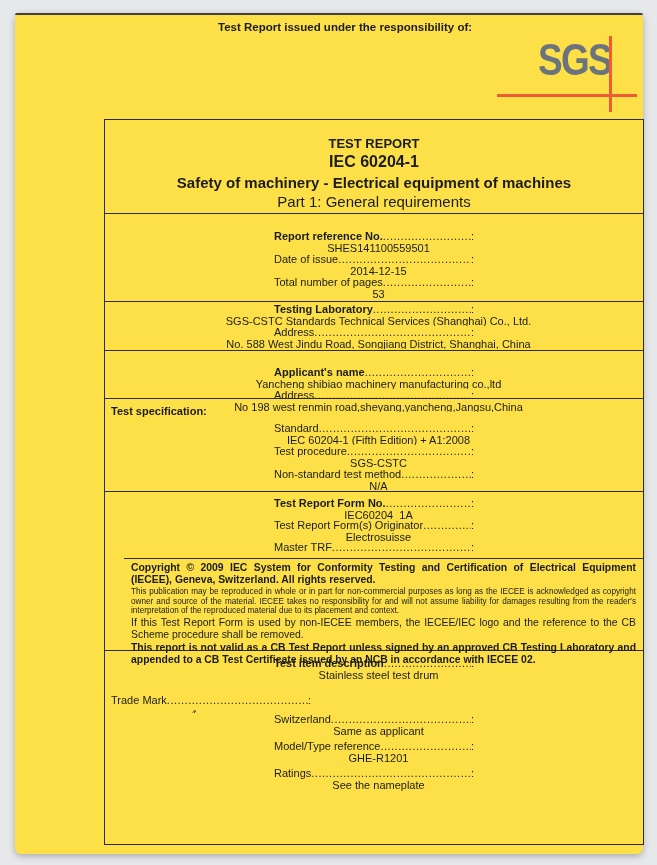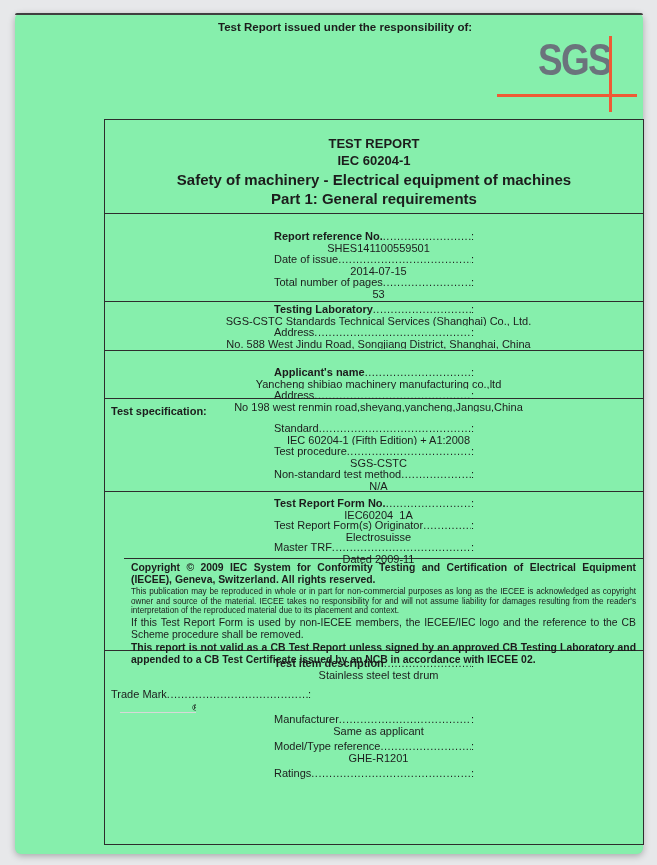--- a/index.html
+++ b/index.html
@@ -7,21 +7,21 @@
     width:657px;height:865px;
     background:#e7e8ea;
     font-family:"Liberation Sans","DejaVu Sans",sans-serif;
     color:#1c1c1c;
     position:relative;
     overflow:hidden;
   }
   .page{
     position:absolute;left:15px;top:13px;
     width:628px;height:841px;
-    background:#86efac;
+    background:#fde047;
     border-radius:6px;
     box-shadow:0 2px 7px rgba(0,0,0,.28);
   }
   .page-topline{
     position:absolute;top:0;left:0;right:0;height:2px;
     background:#3f3f3f;border-radius:6px 6px 0 0;
   }
   .hdr-note{
     position:absolute;top:8px;left:203px;
     font-size:11.5px;font-weight:bold;white-space:nowrap;
@@ -39,23 +39,23 @@
   
   .rpt{
     position:absolute;left:89px;top:106px;width:540px;height:726px;
     border:1.5px solid #2d2d2d;box-sizing:border-box;
     font-size:11px;
   }
   .sec{box-sizing:border-box;border-top:1.4px solid #2d2d2d;}
   .sec:first-child{border-top:none;}
   .sec-title{height:93px;padding-top:16px;text-align:center;}
   .t1{font-size:13px;font-weight:bold;}
-  .t2{font-size:13px;font-weight:bold;margin-top:2px;}
+  .t2{font-size:16px;font-weight:bold;margin-top:2px;}
   .t3{font-size:15px;font-weight:bold;margin-top:3px;}
-  .t4{font-size:15px;font-weight:bold;margin-top:2px;}
+  .t4{font-size:15px;font-weight:normal;margin-top:2px;}
   .sec-a{height:88px;padding:16px 6px 0;}
   .sec-b{height:49px;padding:1px 6px 0;}
   .sec-c{height:48px;padding:15px 6px 0;}
   .sec-d{height:93px;padding:1px 6px 0;}
   .sec-e{height:67px;padding:5px 6px;}
   .sec-cr{height:92px;padding:3px 7px 0;margin-left:19px;}
   .sec-f{height:194px;padding:6px 6px 0;}
 
   .row{height:23px;display:flex;align-items:center;flex-direction:column;}
   .sec-e .row{height:22px;}
@@ -67,21 +67,21 @@
   .leader{flex:1;overflow:hidden;white-space:nowrap;letter-spacing:.5px;color:#222;}
   .colon{flex-shrink:0;}
   .vcell{flex:1;padding-left:9px;white-space:nowrap;overflow:hidden;}
 
   .c-head{font-weight:bold;font-size:10.4px;line-height:1.15;text-align:justify;margin:0;}
   .c-small{font-size:8.2px;line-height:1.18;text-align:justify;margin:1px 0 0;}
   .c-note{font-size:10.4px;line-height:1.15;text-align:justify;margin:1px 0 0;}
   .c-valid{font-weight:bold;font-size:10.4px;line-height:1.15;text-align:justify;margin:1px 0 0;}
 
   .row-tm{height:72px;align-items:flex-start;padding-top:2px;}
-  .row-tm .lcell{margin-top:2px;}
+  .row-tm .lcell{margin-top:8px;}
   .tm-box{width:76px;height:44px;background:#d8d8d8;position:relative;margin-top:12px;}
   .tm-text{position:absolute;left:8px;top:6px;font-style:italic;font-weight:bold;color:#1b57a8;font-size:15px;line-height:1;letter-spacing:-.5px;}
   .tm-s{font-size:21px;}
   .tm-wheel{position:absolute;right:6px;top:3px;width:24px;height:24px;border-radius:50%;
     border:3px solid #e8521e;box-sizing:border-box;
     background:repeating-conic-gradient(#e8521e 0deg 15deg,#ffffff 15deg 45deg);}
   .tm-bar{position:absolute;left:5px;bottom:6px;width:52px;height:8px;
     background:repeating-linear-gradient(90deg,rgba(255,255,255,.95) 0 1.5px,transparent 1.5px 6px),#e8521e;}
   .tm-reg{position:absolute;top:-9px;right:-3px;font-size:9px;font-weight:bold;color:#111;}
 </style>
@@ -116,21 +116,21 @@
             <span class="colon">:</span>
           </div>
         <div class="vcell">SHES141100559501</div>
       </div>
       <div class="row">
         <div class="lcell">
             <span class="lbl">Date of issue</span>
             <span class="leader">........................................................................................................................</span>
             <span class="colon">:</span>
           </div>
-        <div class="vcell">2014-07-15</div>
+        <div class="vcell">2014-12-15</div>
       </div>
       <div class="row">
         <div class="lcell">
             <span class="lbl">Total number of pages</span>
             <span class="leader">........................................................................................................................</span>
             <span class="colon">:</span>
           </div>
         <div class="vcell">53</div>
       </div>
     </div>
@@ -217,21 +217,20 @@
             <span class="colon">:</span>
           </div>
         <div class="vcell">Electrosuisse</div>
       </div>
       <div class="row">
         <div class="lcell">
             <span class="lbl">Master TRF</span>
             <span class="leader">........................................................................................................................</span>
             <span class="colon">:</span>
           </div>
-        <div class="vcell">Dated 2009-11</div>
       </div>
     </div>
 
     <div class="sec sec-cr">
       <p class="c-head">Copyright © 2009 IEC System for Conformity Testing and Certification of Electrical Equipment (IECEE), Geneva, Switzerland. All rights reserved.</p>
       <p class="c-small">This publication may be reproduced in whole or in part for non-commercial purposes as long as the IECEE is acknowledged as copyright owner and source of the material. IECEE takes no responsibility for and will not assume liability for damages resulting from the reader's interpretation of the reproduced material due to its placement and context.</p>
       <p class="c-note">If this Test Report Form is used by non-IECEE members, the IECEE/IEC logo and the reference to the CB Scheme procedure shall be removed.</p>
       <p class="c-valid">This report is not valid as a CB Test Report unless signed by an approved CB Testing Laboratory and appended to a CB Test Certificate issued by an NCB in accordance with IECEE 02.</p>
     </div>
 
@@ -254,37 +253,38 @@
           <div class="tm-box">
             <span class="tm-reg">®</span>
             <span class="tm-text"><span class="tm-s">S</span><span>BIA</span></span>
             <span class="tm-wheel"></span>
             <span class="tm-bar"></span>
           </div>
         </div>
       </div>
       <div class="row">
         <div class="lcell">
-            <span class="lbl">Manufacturer</span>
+            <span class="lbl">Switzerland</span>
             <span class="leader">........................................................................................................................</span>
             <span class="colon">:</span>
           </div>
         <div class="vcell">Same as applicant</div>
       </div>
       <div class="row">
         <div class="lcell">
             <span class="lbl">Model/Type reference</span>
             <span class="leader">........................................................................................................................</span>
             <span class="colon">:</span>
           </div>
         <div class="vcell">GHE-R1201</div>
       </div>
       <div class="row">
         <div class="lcell">
             <span class="lbl">Ratings</span>
             <span class="leader">........................................................................................................................</span>
             <span class="colon">:</span>
           </div>
+        <div class="vcell">See the nameplate</div>
       </div>
     </div>
 
   </div>
 </div>
 
 </body></html>

